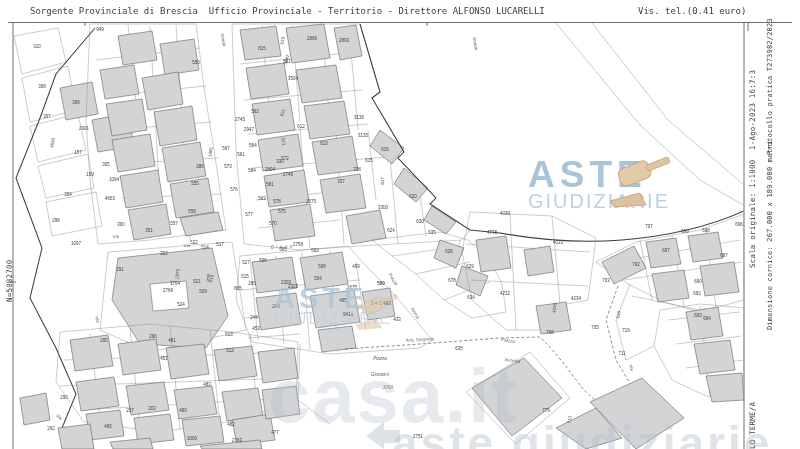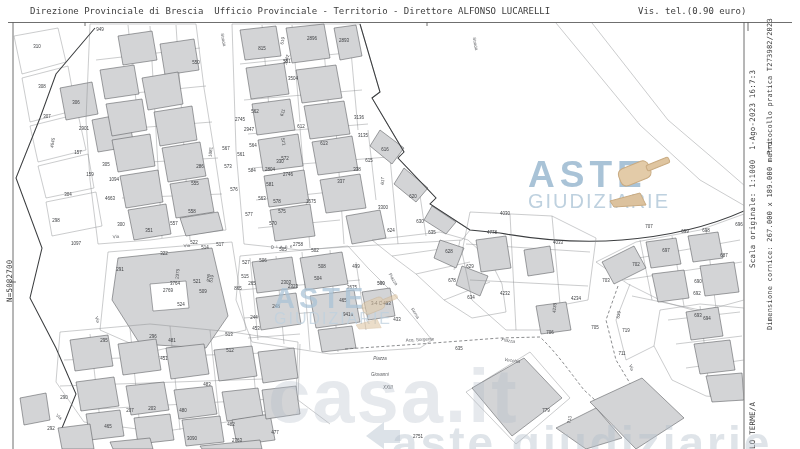--- a/index.html
+++ b/index.html
@@ -335,22 +335,22 @@
     <line class="frame" x1="8" y1="22.5" x2="792" y2="22.5"></line>
     <line class="frame" x1="13" y1="22.5" x2="13" y2="449"></line>
     <line class="frame" x1="744" y1="22.5" x2="744" y2="449"></line>
     <line class="frame" x1="85" y1="22.5" x2="85" y2="26"></line>
     <line class="frame" x1="427" y1="22.5" x2="427" y2="26"></line>
     <line class="frame" x1="748" y1="22.5" x2="748" y2="31"></line>
     <line class="frame" x1="10" y1="282" x2="16" y2="282"></line>
   </g>
 </svg>
 
-<div id="header-left" class="mono">Direzione Provinciale di Brescia  Ufficio Provinciale - Territorio - Direttore ALFONSO LUCARELLI</div>
-<div id="header-right" class="mono">Vis. tel.(0.90 euro)</div>
+<div id="header-left" class="mono">Sorgente Provinciale di Brescia  Ufficio Provinciale - Territorio - Direttore ALFONSO LUCARELLI</div>
+<div id="header-right" class="mono">Vis. tel.(0.41 euro)</div>
 
 <div class="vlabel mono" style="left:5px;top:302px;">N=5082700</div>
 
 <div class="vlabel mono" style="left:748px;top:449px;">LO TERME/A</div>
 <div class="vlabel mono" style="left:748px;top:268px;">Scala originale: 1:1000</div>
 <div class="vlabel mono" style="left:748px;top:150px;">1-Ago-2023 16:7:3</div>
 <div class="vlabel mono small" style="left:766px;top:330px;">Dimensione cornice: 267.000 x 189.000 metri</div>
 <div class="vlabel mono small" style="left:766px;top:155px;">Protocollo pratica T273982/2023</div>
 
 <div id="wm-casa">casa.it</div>

